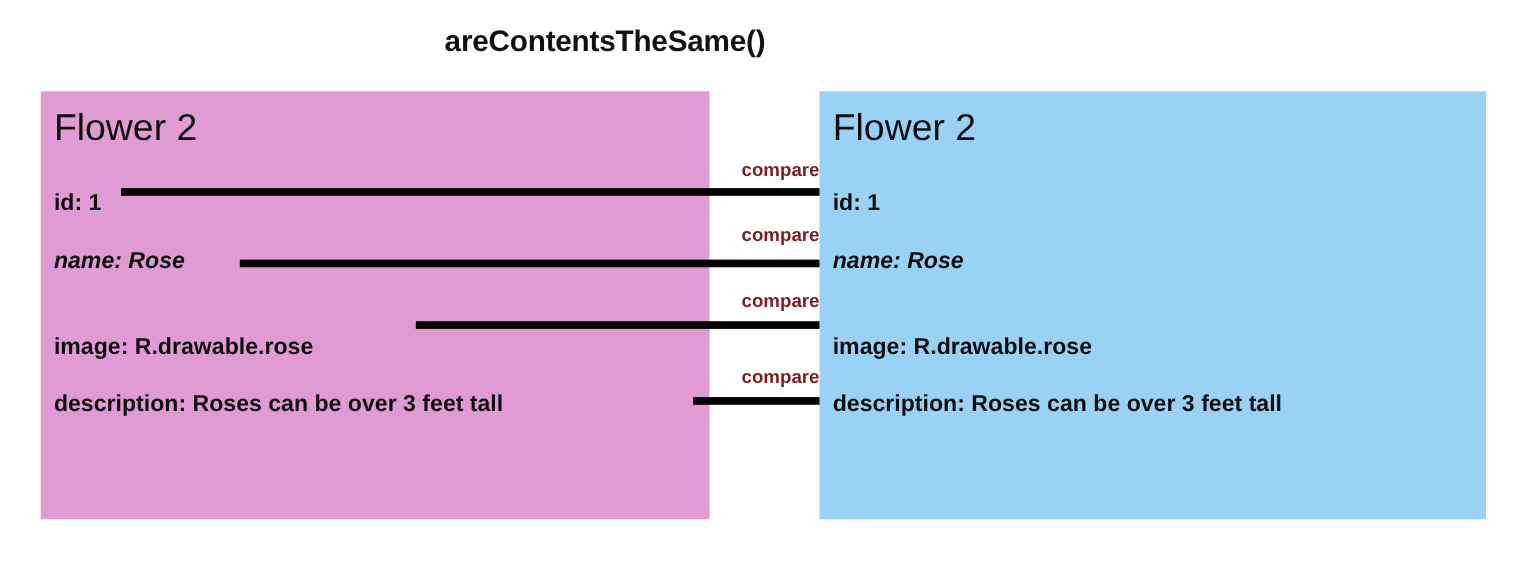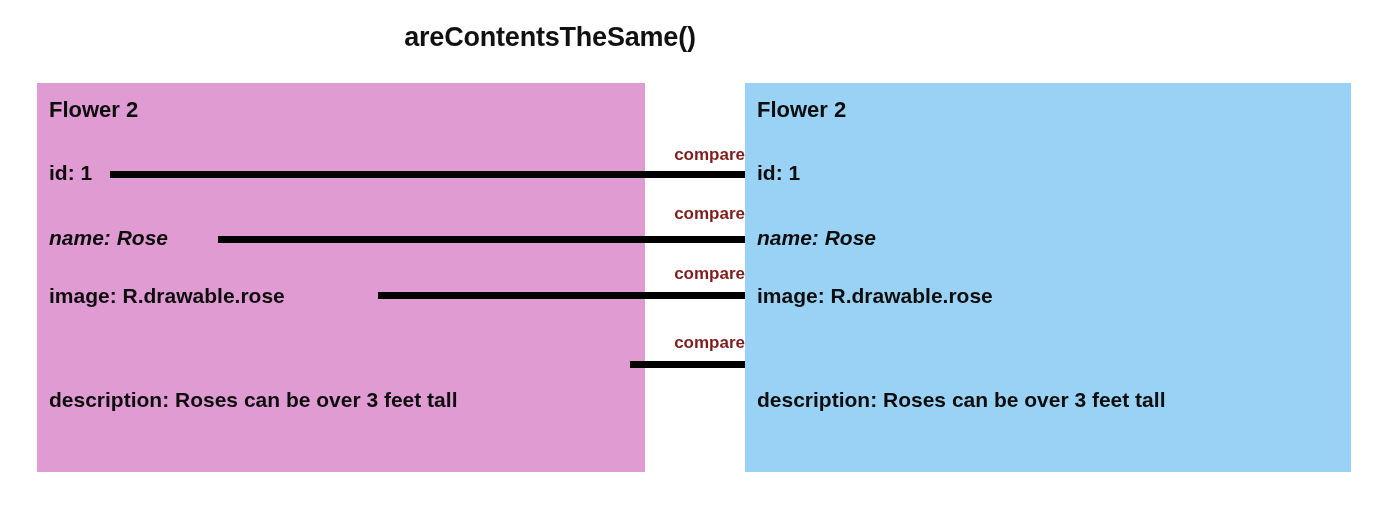--- a/index.html
+++ b/index.html
@@ -47,42 +47,42 @@
   .panel.right {
     left: 745px;
     width: 606px;
     background: #99d2f5;
   }
 
   .panel-title {
     position: absolute;
     left: 12px;
     top: 14px;
-    font-size: 22px;
-    font-weight: bold;
+    font-size: 34px;
+    font-weight: normal;
     color: #0d0d0d;
     white-space: nowrap;
   }
 
   .field {
     position: absolute;
     left: 12px;
     font-size: 21px;
     font-weight: bold;
     color: #0d0d0d;
     white-space: nowrap;
     line-height: 1;
   }
   .left .field  { text-align: left; }
   .right .field { text-align: left; }
 
-  .f0 { top: 79px; }
+  .f0 { top: 91px; }
   .f1 { top: 144px; font-style: italic; }
-  .f2 { top: 202px; }
-  .f3 { top: 274px; margin-top: 32px; }
+  .f2 { top: 222px; }
+  .f3 { top: 274px; }
 
   
   .connector {
     position: absolute;
     height: 7px;
     background: #000000;
   }
   .c0 { left: 110px; top: 171px; width: 635px; }
   .c1 { left: 218px; top: 236px; width: 527px; }
   .c2 { left: 378px; top: 292px; width: 367px; }

